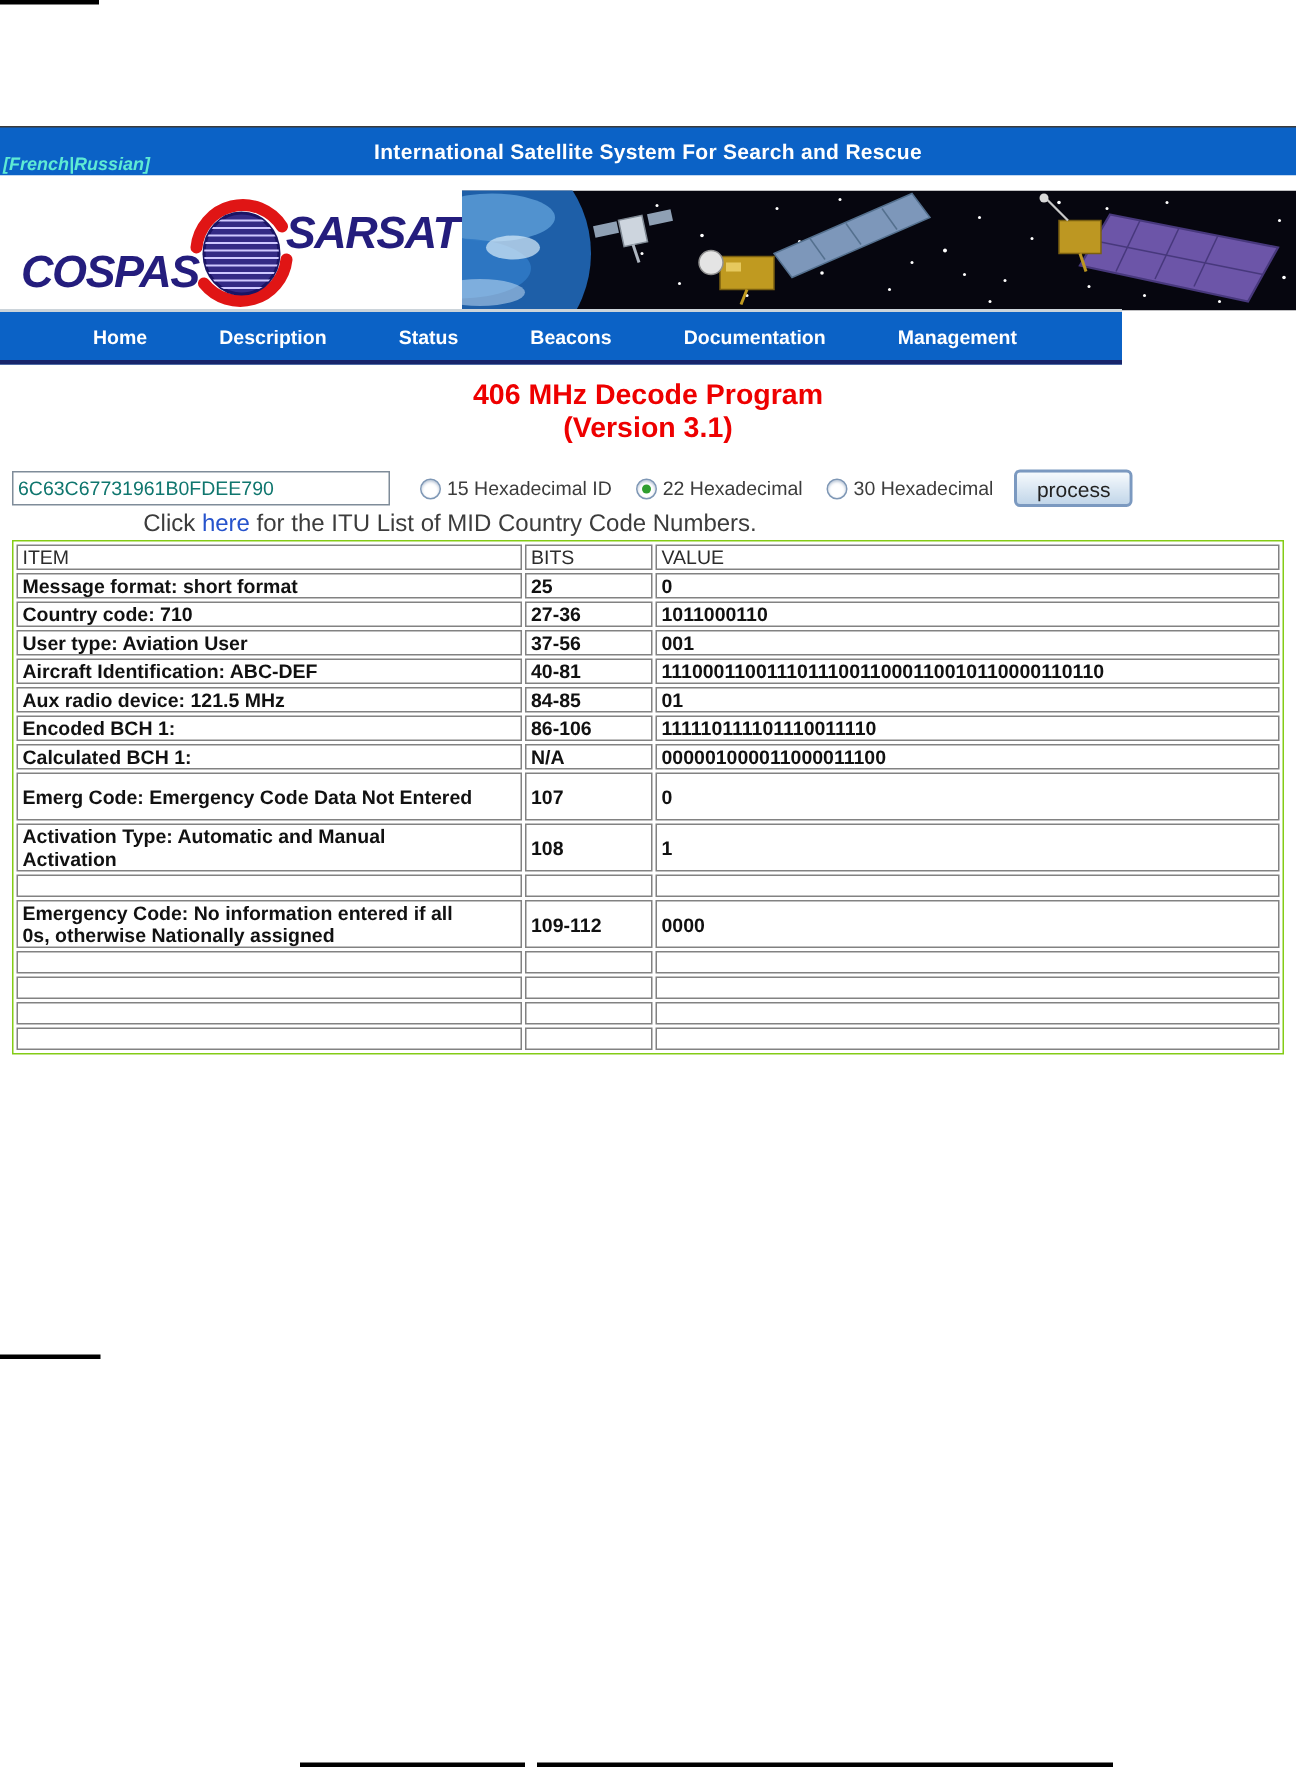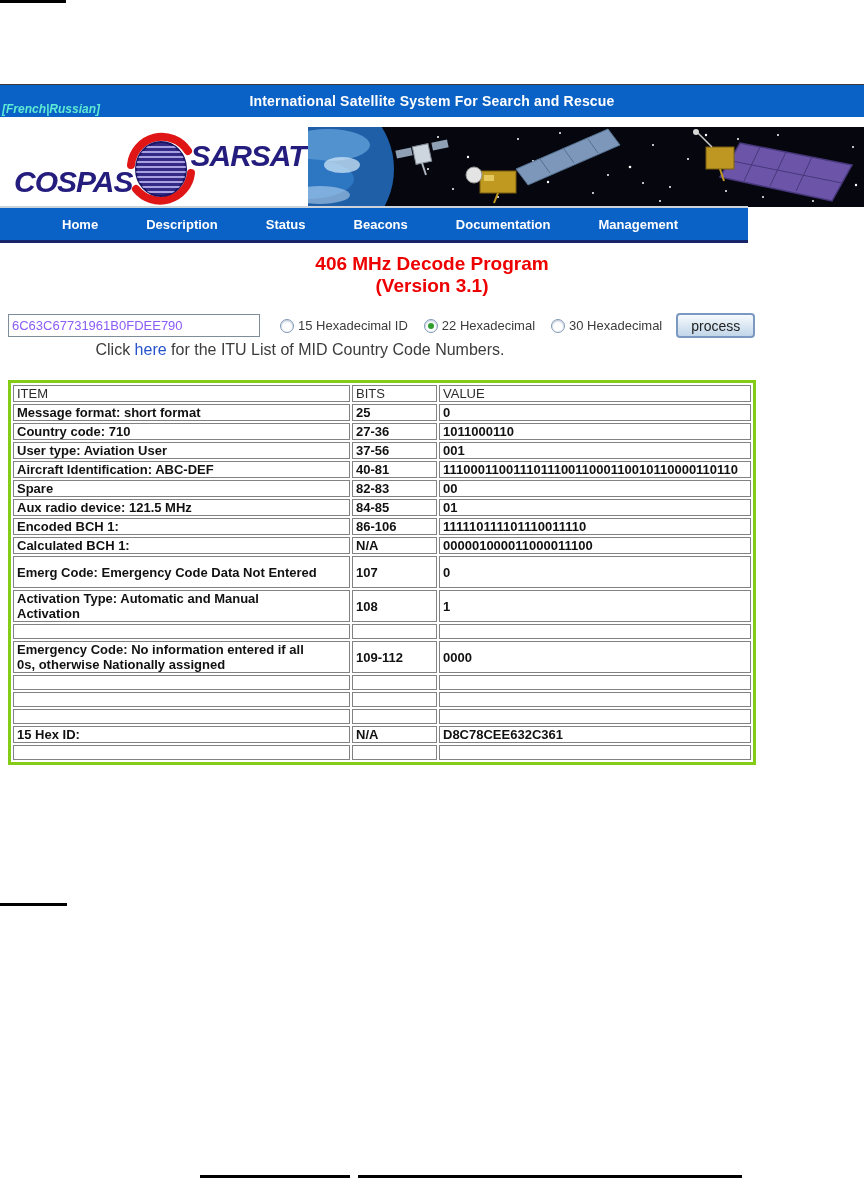--- a/index.html
+++ b/index.html
@@ -46,21 +46,21 @@
 
   
   #page-heading { position:absolute; top:253px; left:0; width:864px; text-align:center;
     color:#ee0000; font-weight:bold; font-size:19px; line-height:22px; }
 
   
   #form-row { position:absolute; top:312px; left:8px; width:848px; height:27px;
     display:flex; align-items:center; }
   #hex-input {
     width:252px; height:23px; border:1px solid #7f8c99; background:#fff;
-    font-family:"Liberation Sans", sans-serif; font-size:13px; padding:4px 3px; color:#8b5cf6;
+    font-family:"Liberation Sans", sans-serif; font-size:13px; padding:4px 3px; color:#0f766e;
   }
   .radio-wrap { display:flex; align-items:center; margin-left:16px; cursor:pointer; }
   .radio-wrap:first-of-type { margin-left:20px; }
   .radio-circle {
     width:14px; height:14px; border-radius:50%; background:#fff;
     border:1px solid #7e97b5; display:inline-block; position:relative; margin-right:4px;
     box-shadow:inset 0 1px 2px rgba(90,120,160,.45);
   }
   .radio-circle.selected::after {
     content:""; position:absolute; left:3px; top:3px; width:6px; height:6px;
@@ -75,22 +75,22 @@
   }
 
   
   #link-line { position:absolute; top:341px; left:0; width:600px; text-align:center;
     font-size:16px; color:#3c3c3c; }
   #here-link { color:#2653cc; cursor:pointer; text-decoration:none; }
 
   
   #table-clip { position:absolute; top:360px; left:8px; width:848px; height:410px; overflow:hidden; }
   #decode-table {
-    width:748px; border-collapse:separate; border-spacing:2px;
-    border:3px solid #84cc16; table-layout:fixed; background:#fff;margin-top:20px;
+    width:848px; border-collapse:separate; border-spacing:2px;
+    border:1px solid #84cc16; table-layout:fixed; background:#fff;
   }
   #decode-table td, #decode-table th {
     border:1px solid #828282; height:15px; padding:0 3px;
     font-size:13px; line-height:15px; text-align:left; vertical-align:middle;
     overflow:hidden; white-space:normal; background:#fff;
   }
   #decode-table th { font-weight:normal; color:#2c2c2c; }
   #decode-table td { font-weight:bold; color:#111; }
   #decode-table tr.tall td { height:32px; }
   td.item-cell div { max-width:300px; }
@@ -275,27 +275,20 @@
     </tr>
     <tr>
       <td class="item-cell">
             <div>Aircraft Identification: ABC-DEF</div>
           </td>
       <td>40-81</td>
       <td>111000110011101110011000110010110000110110</td>
     </tr>
     <tr>
       <td class="item-cell">
-            <div>Spare</div>
-          </td>
-      <td>82-83</td>
-      <td>00</td>
-    </tr>
-    <tr>
-      <td class="item-cell">
             <div>Aux radio device: 121.5 MHz</div>
           </td>
       <td>84-85</td>
       <td>01</td>
     </tr>
     <tr>
       <td class="item-cell">
             <div>Encoded BCH 1:</div>
           </td>
       <td>86-106</td>
@@ -349,27 +342,20 @@
           </td>
       <td></td>
       <td></td>
     </tr>
     <tr>
       <td class="item-cell">
             <div></div>
           </td>
       <td></td>
       <td></td>
-    </tr>
-    <tr>
-      <td class="item-cell">
-            <div>15 Hex ID:</div>
-          </td>
-      <td>N/A</td>
-      <td>D8C78CEE632C361</td>
     </tr>
     <tr>
       <td class="item-cell">
             <div></div>
           </td>
       <td></td>
       <td></td>
     </tr>
   </tbody>
     </table>

